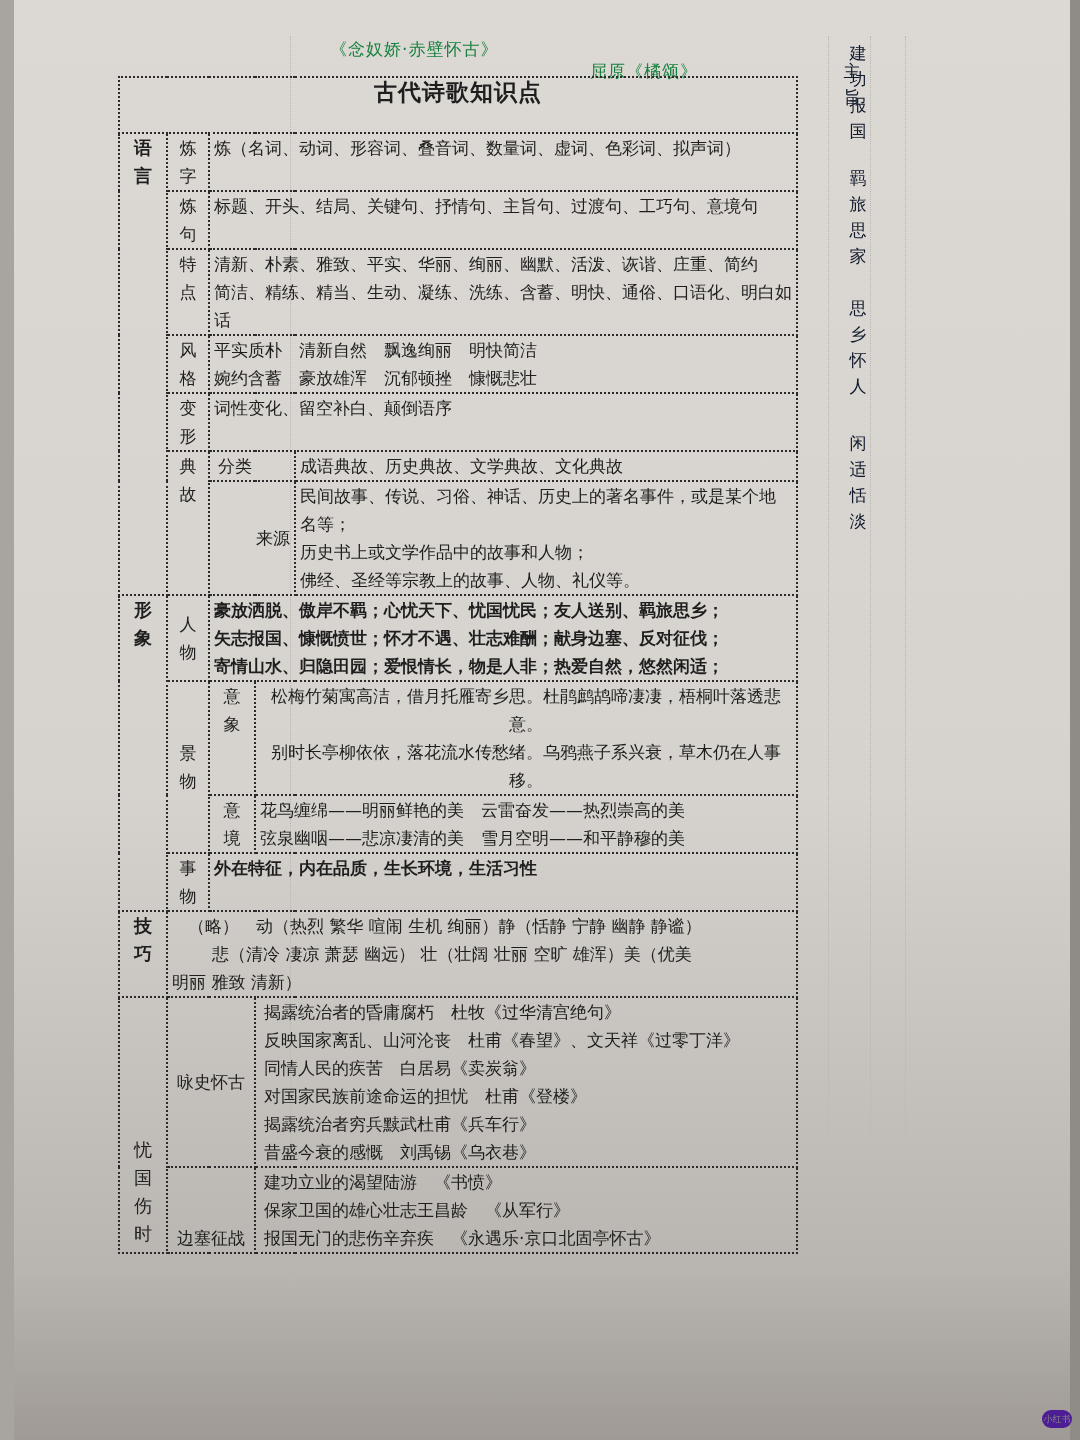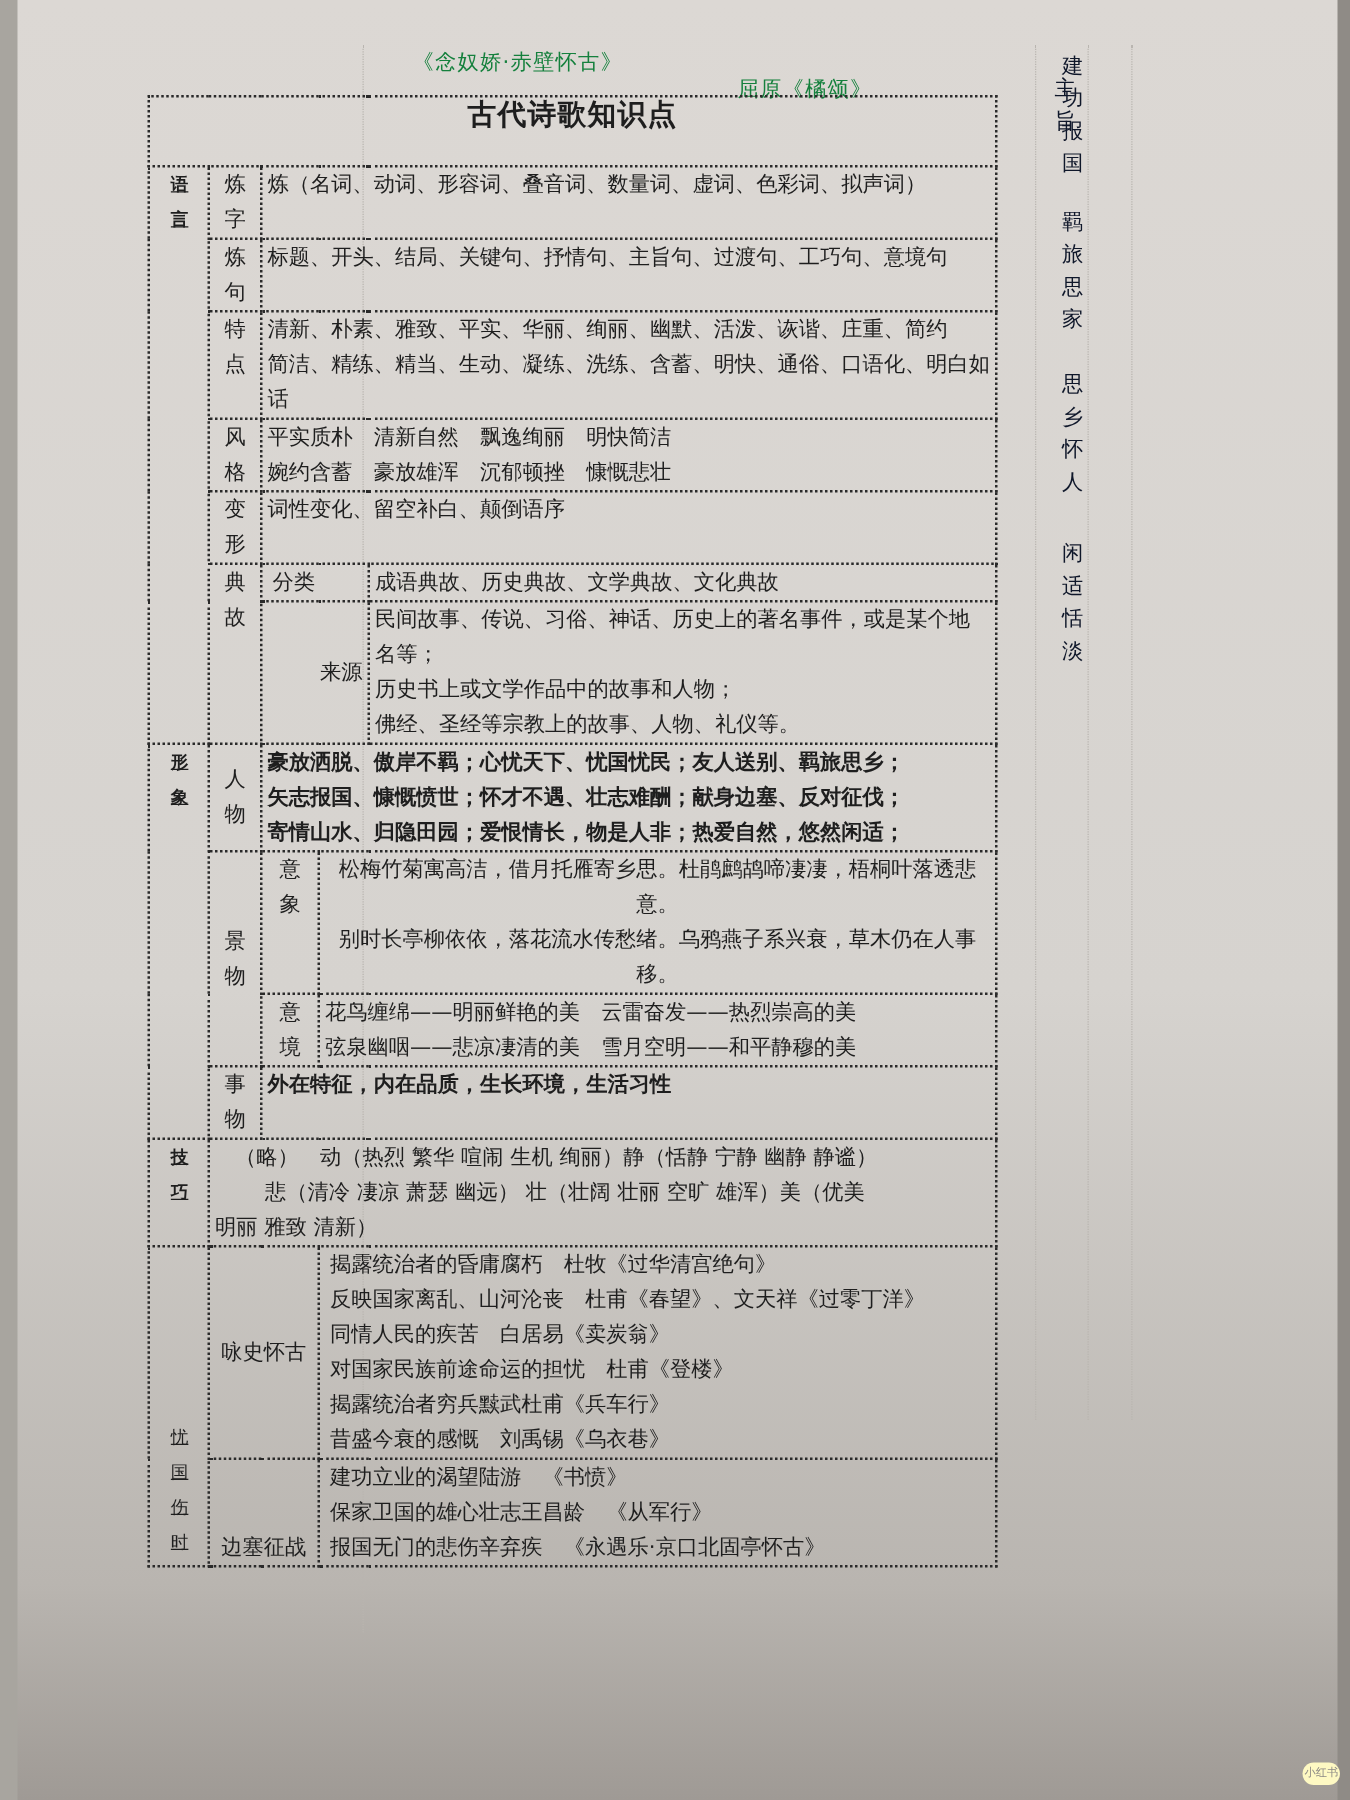--- a/index.html
+++ b/index.html
@@ -7,32 +7,32 @@
     width:1080px; height:1440px; overflow:hidden; position:relative;
     background: linear-gradient(180deg, #dcd8d4 0%, #d6d3cf 55%, #b9b5b0 88%, #9f9a95 100%);
     font-family: "DejaVu Sans", "Liberation Sans", sans-serif;
     color:#1e1e1e;
   }
   .page-edge-left { position:absolute; left:0; top:0; width:14px; height:1440px; background:#a8a59f; }
   .page-edge-right { position:absolute; right:0; top:0; width:10px; height:1440px; background:#8f8b86; }
   .bleed { position:absolute; color:#15803d; font-size:17px; letter-spacing:1px; }
   .bleed-v { position:absolute; color:#0f172a; font-size:17px; width:20px; line-height:26px; text-align:center; }
   .bleed-line { position:absolute; border-left:1px dotted #b9b5b0; }
-  .watermark { position:absolute; right:8px; bottom:12px; width:30px; height:18px; border-radius:9px; background:#fef9c3; color:#8d8a86; font-size:9px; text-align:center; line-height:18px; }
+  .watermark { position:absolute; right:8px; bottom:12px; width:30px; height:18px; border-radius:9px; background:#4c1d95; color:#8d8a86; font-size:9px; text-align:center; line-height:18px; }
 
   table.sheet {
     position:absolute; left:118px; top:76px; width:680px;
     border-collapse:collapse; table-layout:fixed;
     font-size:17px; line-height:28px;
   }
   table.sheet td {
     border:2px dotted #2a2a2a; vertical-align:top; padding:0 4px;
   }
   td.title { height:54px; text-align:center; vertical-align:middle; font-size:23px; font-weight:bold; letter-spacing:1px; }
-  td.cat { text-align:right; vertical-align:middle; font-weight:bold; font-size:14px; line-height:28px; padding:0 2px;text-decoration:underline; }
+  td.cat { text-align:center; vertical-align:middle; font-weight:bold; font-size:18px; line-height:28px; padding:0 2px; }
   td.sub { text-align:center; padding:0 2px; }
   td.sub.mid { vertical-align:middle; }
   td.content { padding:2px 6px; }
   .v { display:block; width:1.1em; margin:0 auto; word-break:break-all; }
   .bold { font-weight:bold; }
   .center { text-align:center; }
   .line { display:block; }
   .indent { padding-left:40px; }
   .indent2 { padding-left:16px; }
 </style>

